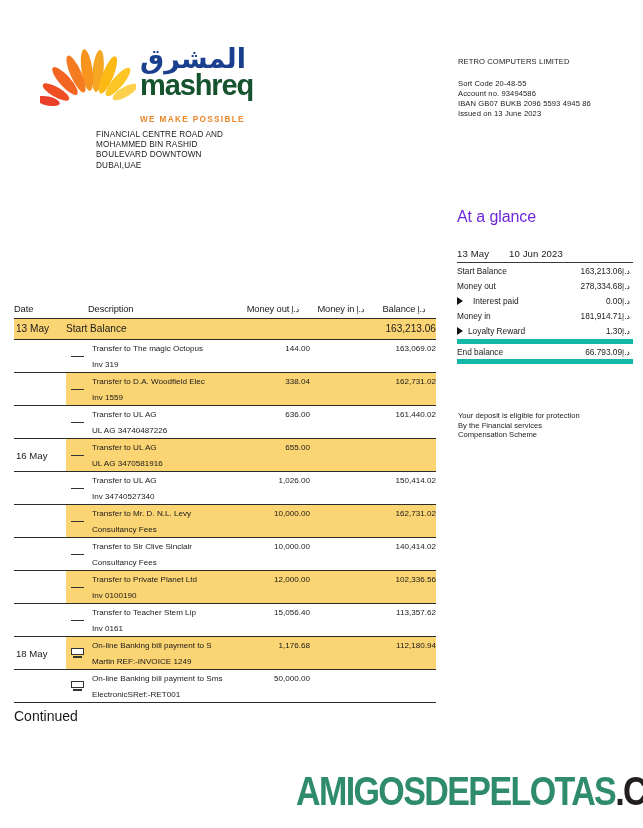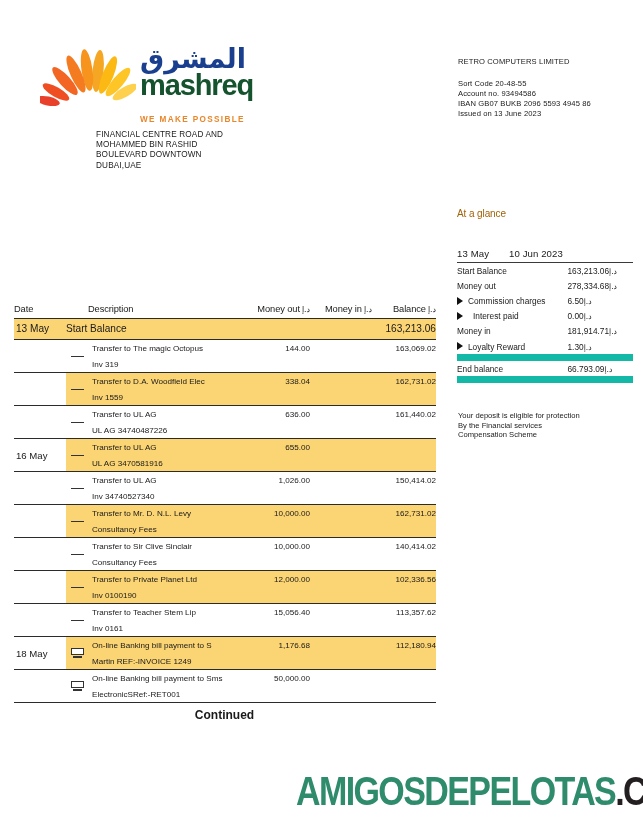--- a/index.html
+++ b/index.html
@@ -47,36 +47,36 @@
 
   
   .title{
     position:absolute;left:14px;top:228px;
     font-size:19.5px;color:#e2574c;letter-spacing:-.2px;font-weight:400;
   }
 
   
   .glance-title{
     position:absolute;left:457px;top:208px;
-    font-size:10px;color:#a16207;letter-spacing:-.1px;
+    font-size:16px;color:#6d28d9;letter-spacing:-.1px;
   }
   .glance{
     position:absolute;left:457px;top:248px;width:176px;
     font-size:8.3px;color:#1a1a1a;
   }
   .glance-dates{
     display:flex;font-size:9.6px;padding-bottom:3px;letter-spacing:.1px;
   }
   .glance-dates .d1{width:52px;}
   .glance table{border-collapse:collapse;width:100%;}
   .glance td{padding:2.6px 0;vertical-align:middle;}
   .glance tr.rule-top td{border-top:1px solid #3a3a3a;}
-  .glance tr.rule-bot td{border-bottom:7px solid #14b8a6;}
+  .glance tr.rule-bot td{border-bottom:5px solid #14b8a6;}
   .g-label{text-align:left;white-space:nowrap;}
-  .g-val{white-space:nowrap;font-variant-numeric:tabular-nums;}
+  .g-val{text-align:right;white-space:nowrap;font-variant-numeric:tabular-nums;}
   .g-cur{font-family:"DejaVu Sans",sans-serif;font-size:7.6px;padding-right:3px;}
   .tri{
     display:inline-block;width:0;height:0;margin-right:5px;
     border-top:4px solid transparent;border-bottom:4px solid transparent;
     border-left:6px solid #111;vertical-align:middle;position:relative;top:-1px;
   }
   .indent{padding-left:5px;}
   .deposit-note{
     position:absolute;left:458px;top:411px;
     font-size:7.6px;line-height:9.6px;color:#1a1a1a;
@@ -92,21 +92,21 @@
   .c-mark{width:22px;}
   .c-desc{width:148px;}
   .c-out{width:74px;}
   .c-in{width:62px;}
   .c-bal{width:64px;}
 
   .hdr td{
     padding:0 0 4px 0;font-size:9.3px;vertical-align:bottom;
     border-bottom:1.6px solid #2b2b2b;letter-spacing:-.1px;
   }
-  .hdr .r{text-align:right;}
+  .hdr .r{text-align:center;}
   .cur{font-family:"DejaVu Sans",sans-serif;font-size:7.8px;padding-left:2px;}
 
   .hl{background:#fbd473;}
   .num{text-align:right;font-variant-numeric:tabular-nums;padding-right:3px;}
 
   .startrow td{
     font-size:10.1px;padding:4px 0 5px 0;
   }
   .startrow td.d{padding-left:2px;}
 
@@ -122,21 +122,21 @@
     display:block;width:13px;height:10px;margin:0 auto;position:relative;
   }
   .monitor i{
     display:block;width:13px;height:7px;border:1.3px solid #333;
     box-sizing:border-box;background:#fff;
   }
   .monitor u{
     display:block;width:9px;height:1.6px;background:#333;margin:1px auto 0;
   }
   .continued{
-    text-align:center;font-size:12px;padding-top:5px;padding-right:1px;font-weight:bold;
+    text-align:left;font-size:14px;padding-top:5px;padding-right:1px;
   }
 
   
   .watermark{
     position:absolute;left:296px;top:767px;
     font-size:34px;font-weight:700;letter-spacing:-1.6px;
     font-family:"Liberation Sans","DejaVu Sans",sans-serif;
     transform:scaleY(1.22);transform-origin:left top;
   }
   .watermark .a{color:#2e8b6b;}
@@ -203,28 +203,20 @@
         <tr>
           <td class="g-label">
             <span>Money out</span>
           </td>
           <td class="g-val">
             <span class="g-cur">د.إ</span><span>278,334.68</span>
           </td>
         </tr>
         <tr>
           <td class="g-label">
-            <span class="tri"></span><span>Commission charges</span>
-          </td>
-          <td class="g-val">
-            <span class="g-cur">د.إ</span><span>6.50</span>
-          </td>
-        </tr>
-        <tr>
-          <td class="g-label">
             <span class="tri"></span><span class="indent">Interest paid</span>
           </td>
           <td class="g-val">
             <span class="g-cur">د.إ</span><span>0.00</span>
           </td>
         </tr>
         <tr>
           <td class="g-label">
             <span>Money in</span>
           </td>

